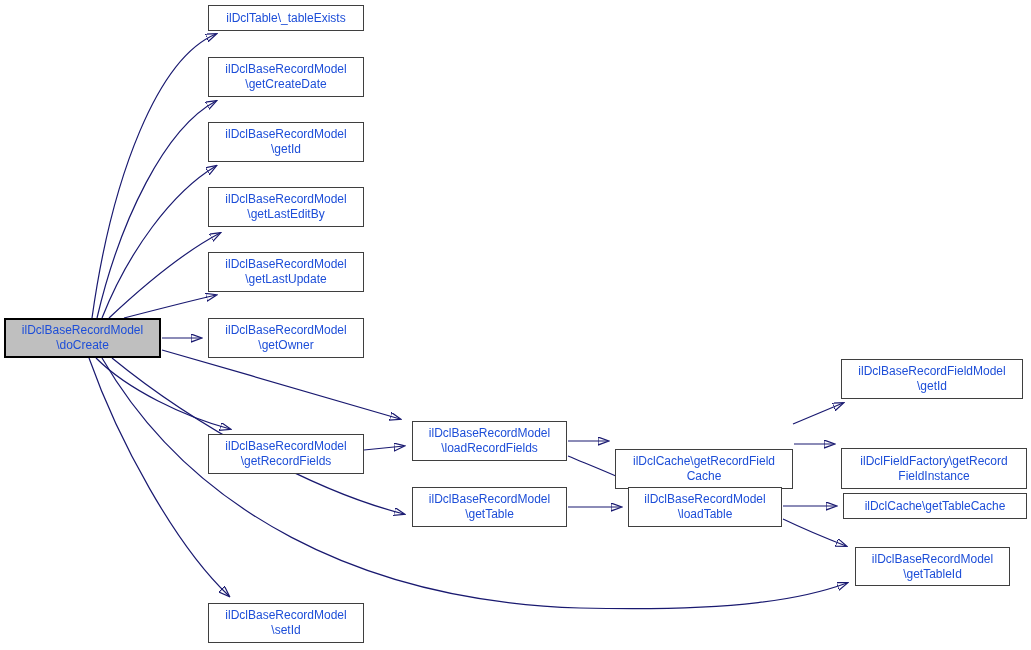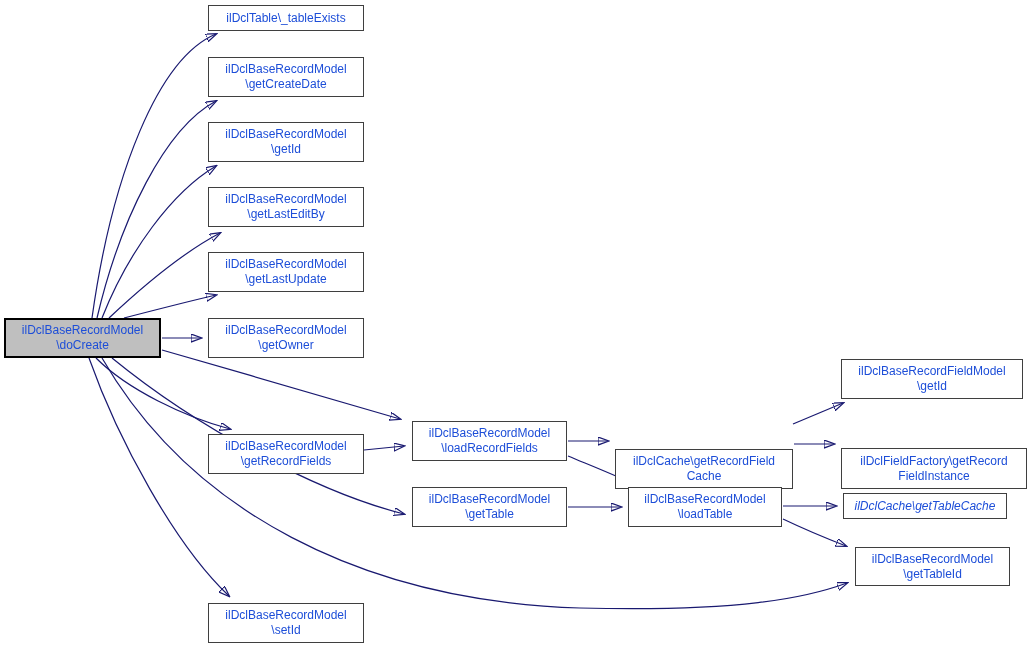--- a/index.html
+++ b/index.html
@@ -84,17 +84,17 @@
   <div class="node" style="left:412px; top:487px; width:155px; height:40px;">ilDclBaseRecordModel
 \getTable</div>
   <div class="node" style="left:615px; top:421px; width:178px; height:40px;margin-top:28px;">ilDclCache\getRecordField
 Cache</div>
   <div class="node" style="left:628px; top:487px; width:154px; height:40px;">ilDclBaseRecordModel
 \loadTable</div>
   <div class="node" style="left:841px; top:359px; width:182px; height:40px;">ilDclBaseRecordFieldModel
 \getId</div>
   <div class="node" style="left:841px; top:424px; width:186px; height:41px;margin-top:24px;">ilDclFieldFactory\getRecord
 FieldInstance</div>
-  <div class="node" style="left:843px; top:493px; width:164px; height:26px;font-style:italic;">ilDclCache\getTableCache</div>
+  <div class="node" style="left:843px; top:493px; width:184px; height:26px;">ilDclCache\getTableCache</div>
   <div class="node" style="left:855px; top:547px; width:155px; height:39px;">ilDclBaseRecordModel
 \getTableId</div>
 
 </div>
 
 </body></html>

